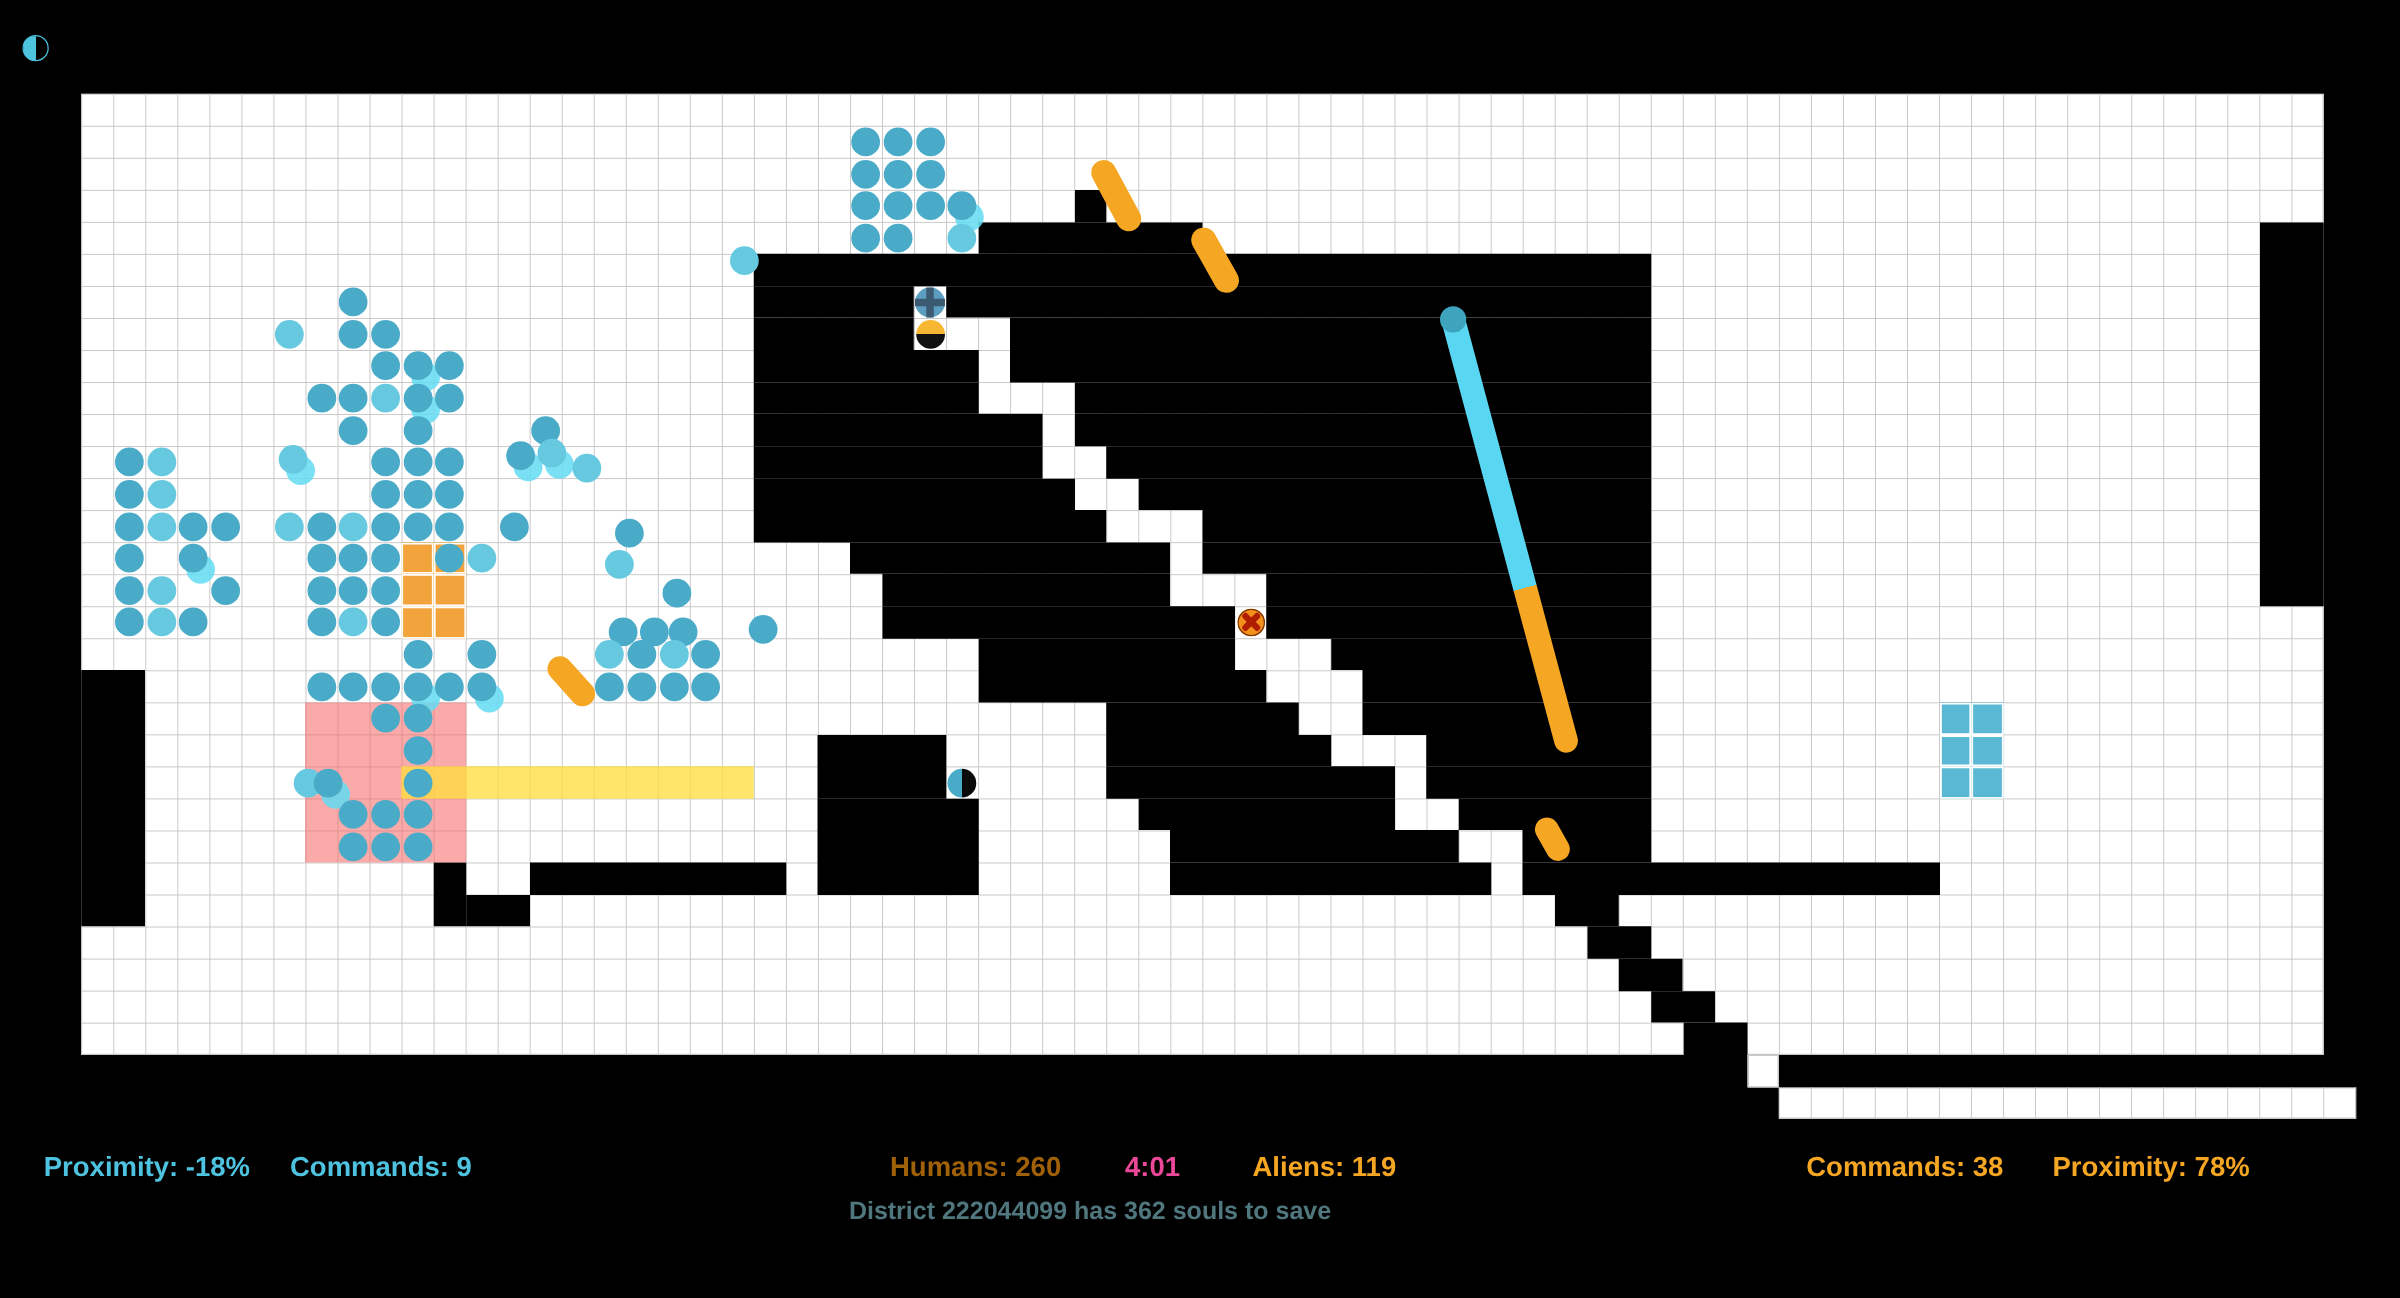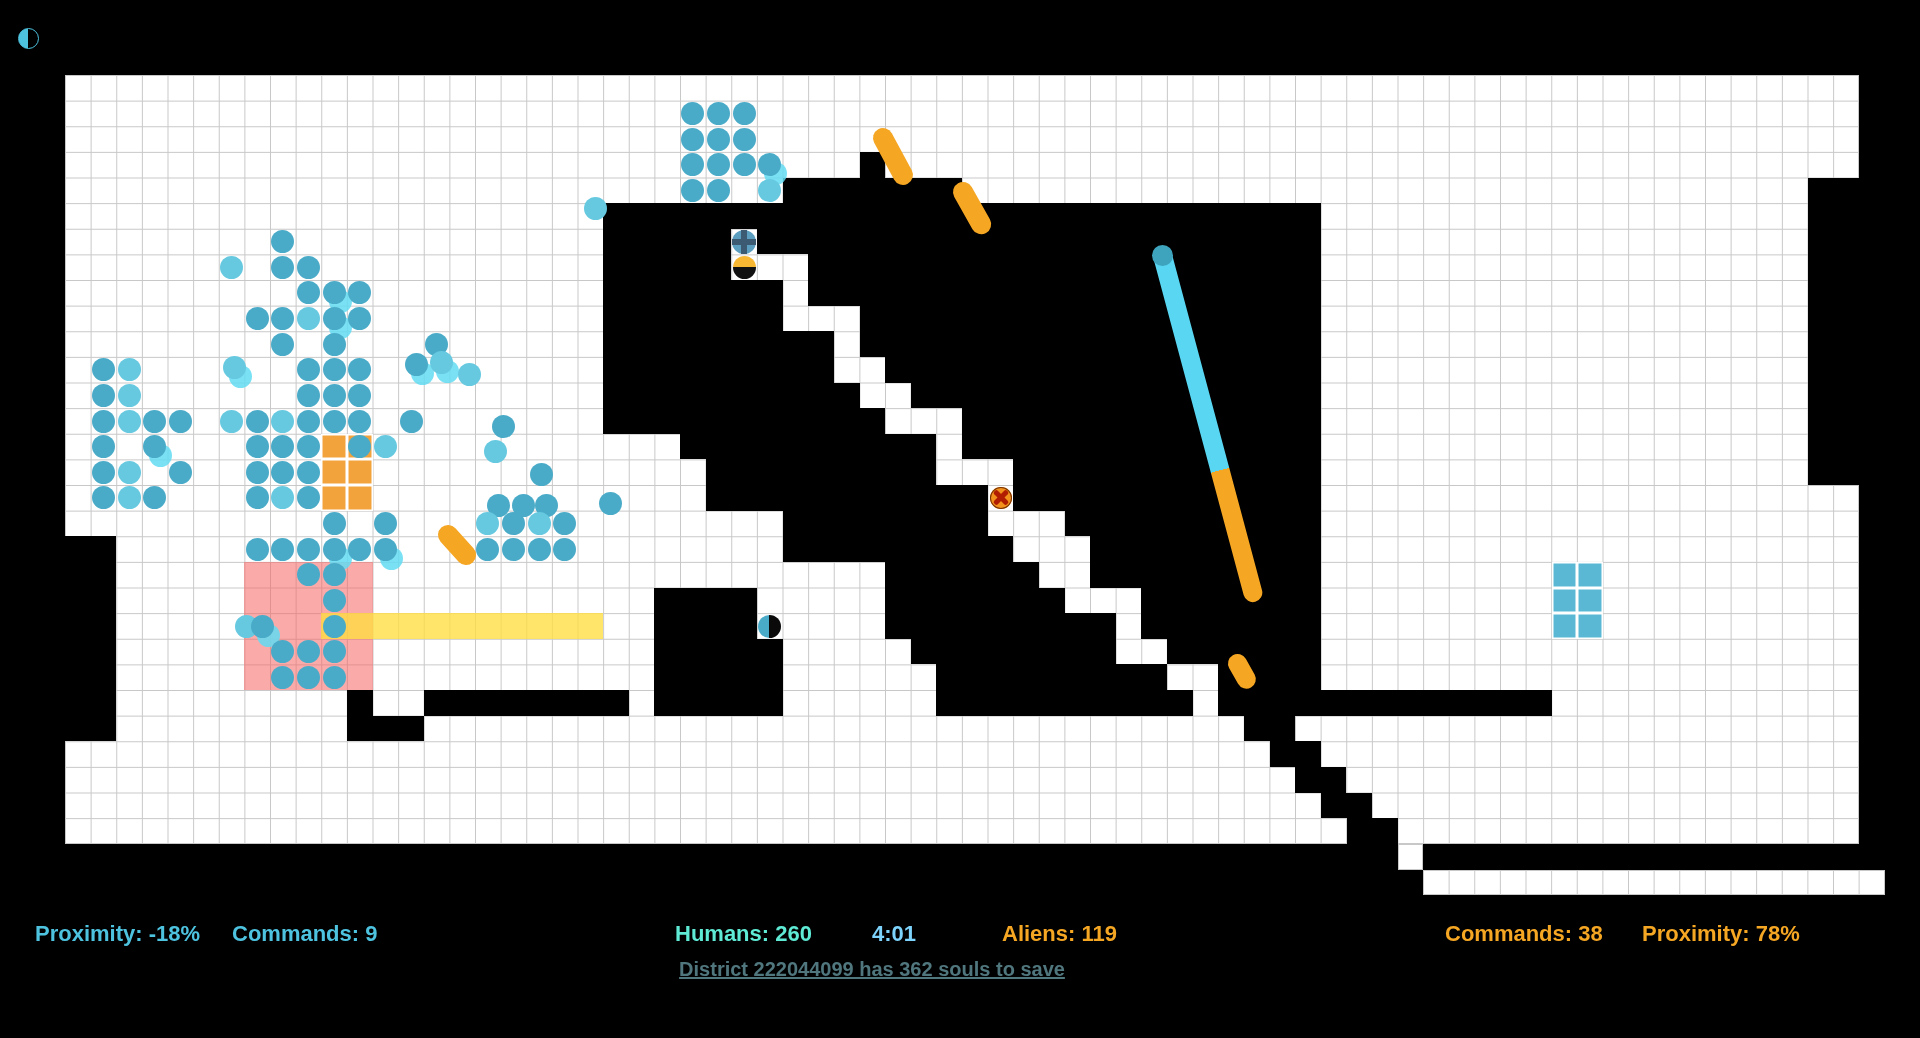--- a/index.html
+++ b/index.html
@@ -226,20 +226,20 @@
       <div class="unit" style="left: 732.69px; top: 255.73px; width: 23px; height: 23px; background: linear-gradient(rgb(247, 183, 51) 0px, rgb(247, 183, 51) 50%, rgb(17, 17, 17) 50%, rgb(17, 17, 17) 100%);"></div>
       <div class="unit" style="left: 758.32px; top: 614.54px; width: 23px; height: 23px; background: linear-gradient(90deg, rgb(74, 171, 200) 0px, rgb(74, 171, 200) 50%, rgb(10, 10, 10) 50%, rgb(10, 10, 10) 100%);"></div>
       <div class="unit" style="left: 989.5px; top: 486.89px; width: 22px; height: 22px; background: rgb(242, 146, 29); box-shadow: rgb(122, 49, 0) 0px 0px 0px 1px inset;">
         <div style="position: absolute; left: 2px; top: 8.5px; width: 18px; height: 5px; border-radius: 2px; background: rgb(176, 29, 0); transform: rotate(45deg);"></div>
         <div style="position: absolute; left: 2px; top: 8.5px; width: 18px; height: 5px; border-radius: 2px; background: rgb(176, 29, 0); transform: rotate(-45deg);"></div>
       </div>
     </div>
   <div id="hud">
     <span class="hudtext" id="h-proxL" style="left: 35px; top: 921px; color: rgb(78, 195, 224);">Proximity: -18%</span>
     <span class="hudtext" id="h-cmdL" style="left: 232px; top: 921px; color: rgb(78, 195, 224);">Commands: 9</span>
-    <span class="hudtext" id="h-hum" style="left: 675px; top: 921px; color: #5eead4;">Humans: 260</span>
-    <span class="hudtext" id="h-time" style="left: 872px; top: 921px; color: #7dd3fc;">4:01</span>
+    <span class="hudtext" id="h-hum" style="left: 712px; top: 921px; color: #a16207;">Humans: 260</span>
+    <span class="hudtext" id="h-time" style="left: 900px; top: 921px; color: #ec4899;">4:01</span>
     <span class="hudtext" id="h-ali" style="left: 1002px; top: 921px; color: rgb(245, 166, 35);">Aliens: 119</span>
     <span class="hudtext" id="h-cmdR" style="left: 1445px; top: 921px; color: rgb(245, 166, 35);">Commands: 38</span>
     <span class="hudtext" id="h-proxR" style="left: 1642px; top: 921px; color: rgb(245, 166, 35);">Proximity: 78%</span>
-    <span class="district" id="h-dist" style="left: 872px; top: 958px; transform: translateX(-50%); color: rgb(80, 118, 126); text-decoration: underline;">District 222044099 has 362 souls to save</span>
+    <span class="district" id="h-dist" style="left: 872px; top: 958px; transform: translateX(-50%); color: rgb(80, 118, 126);">District 222044099 has 362 souls to save</span>
   </div>
 </div>
 
 </body></html>

